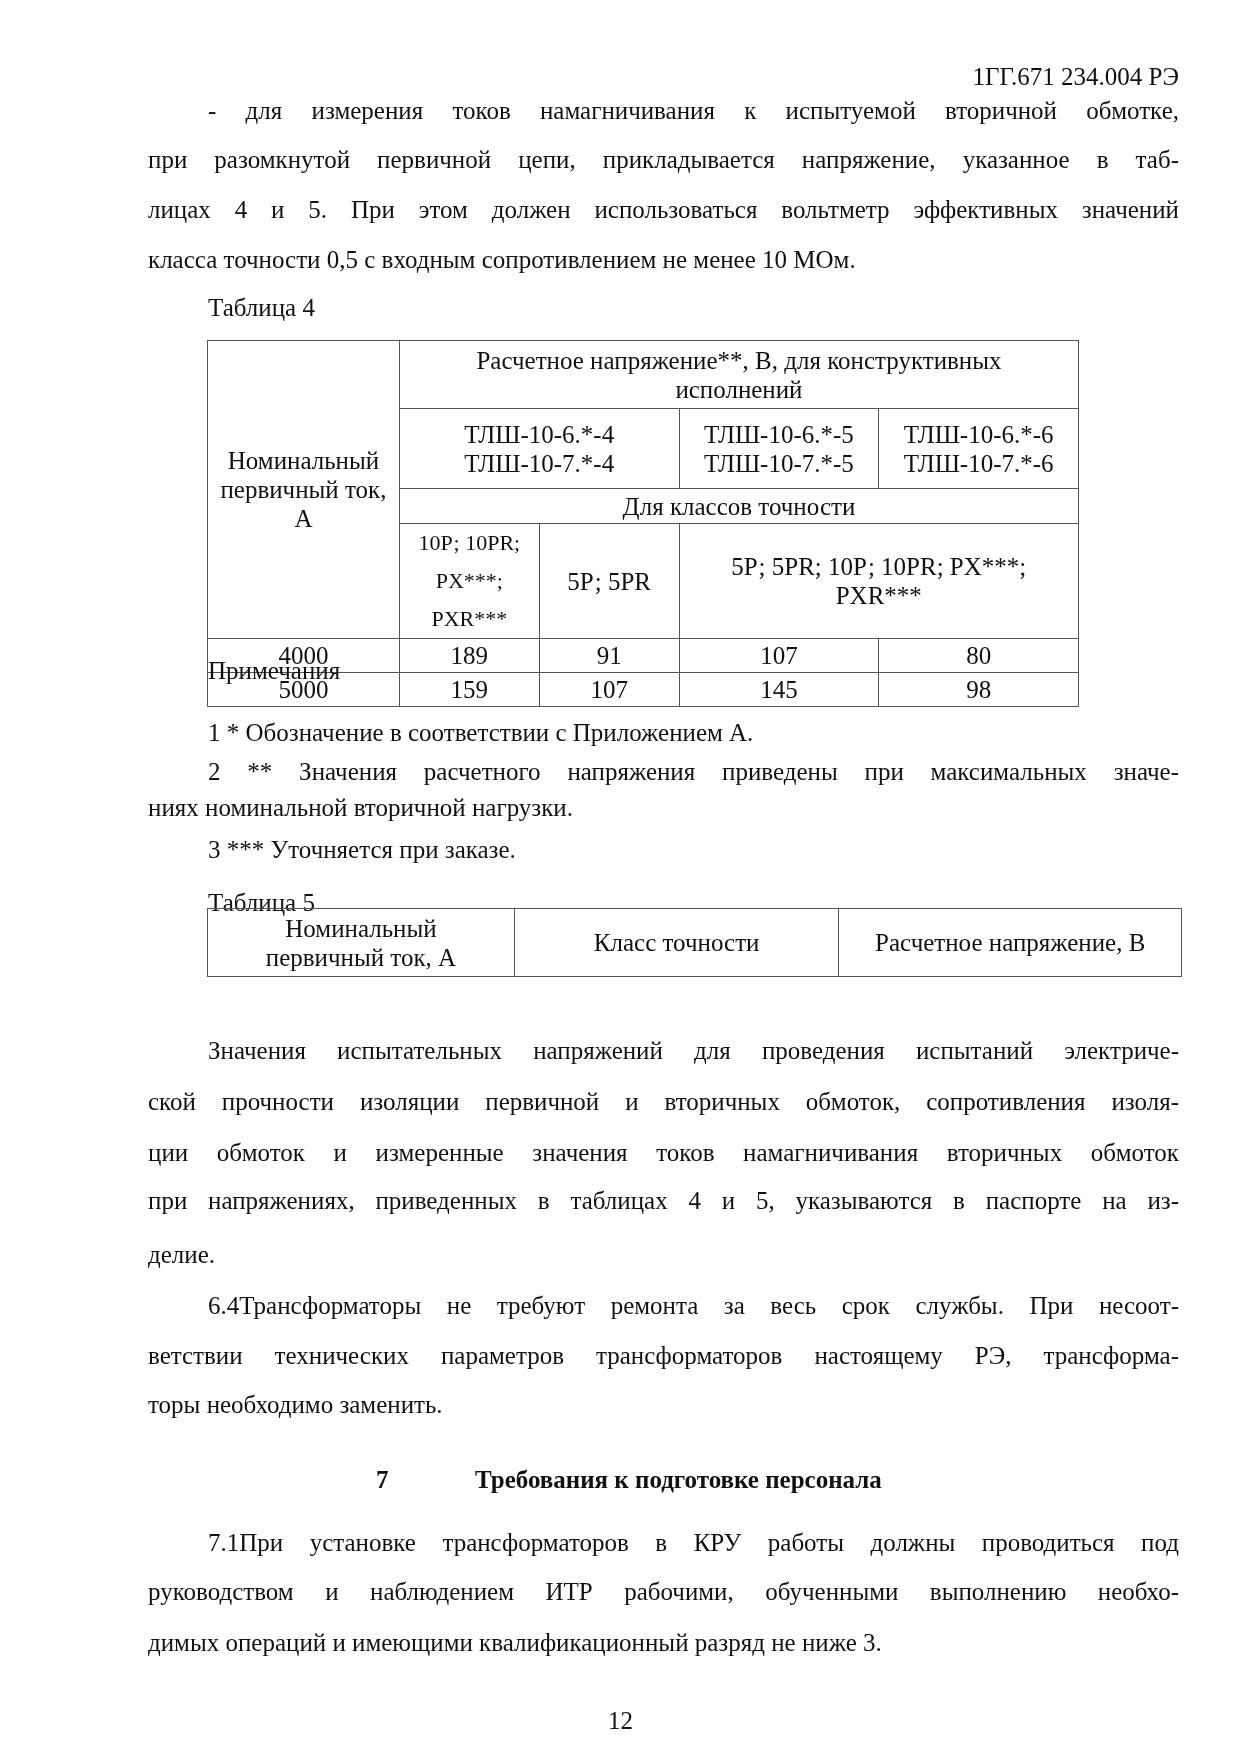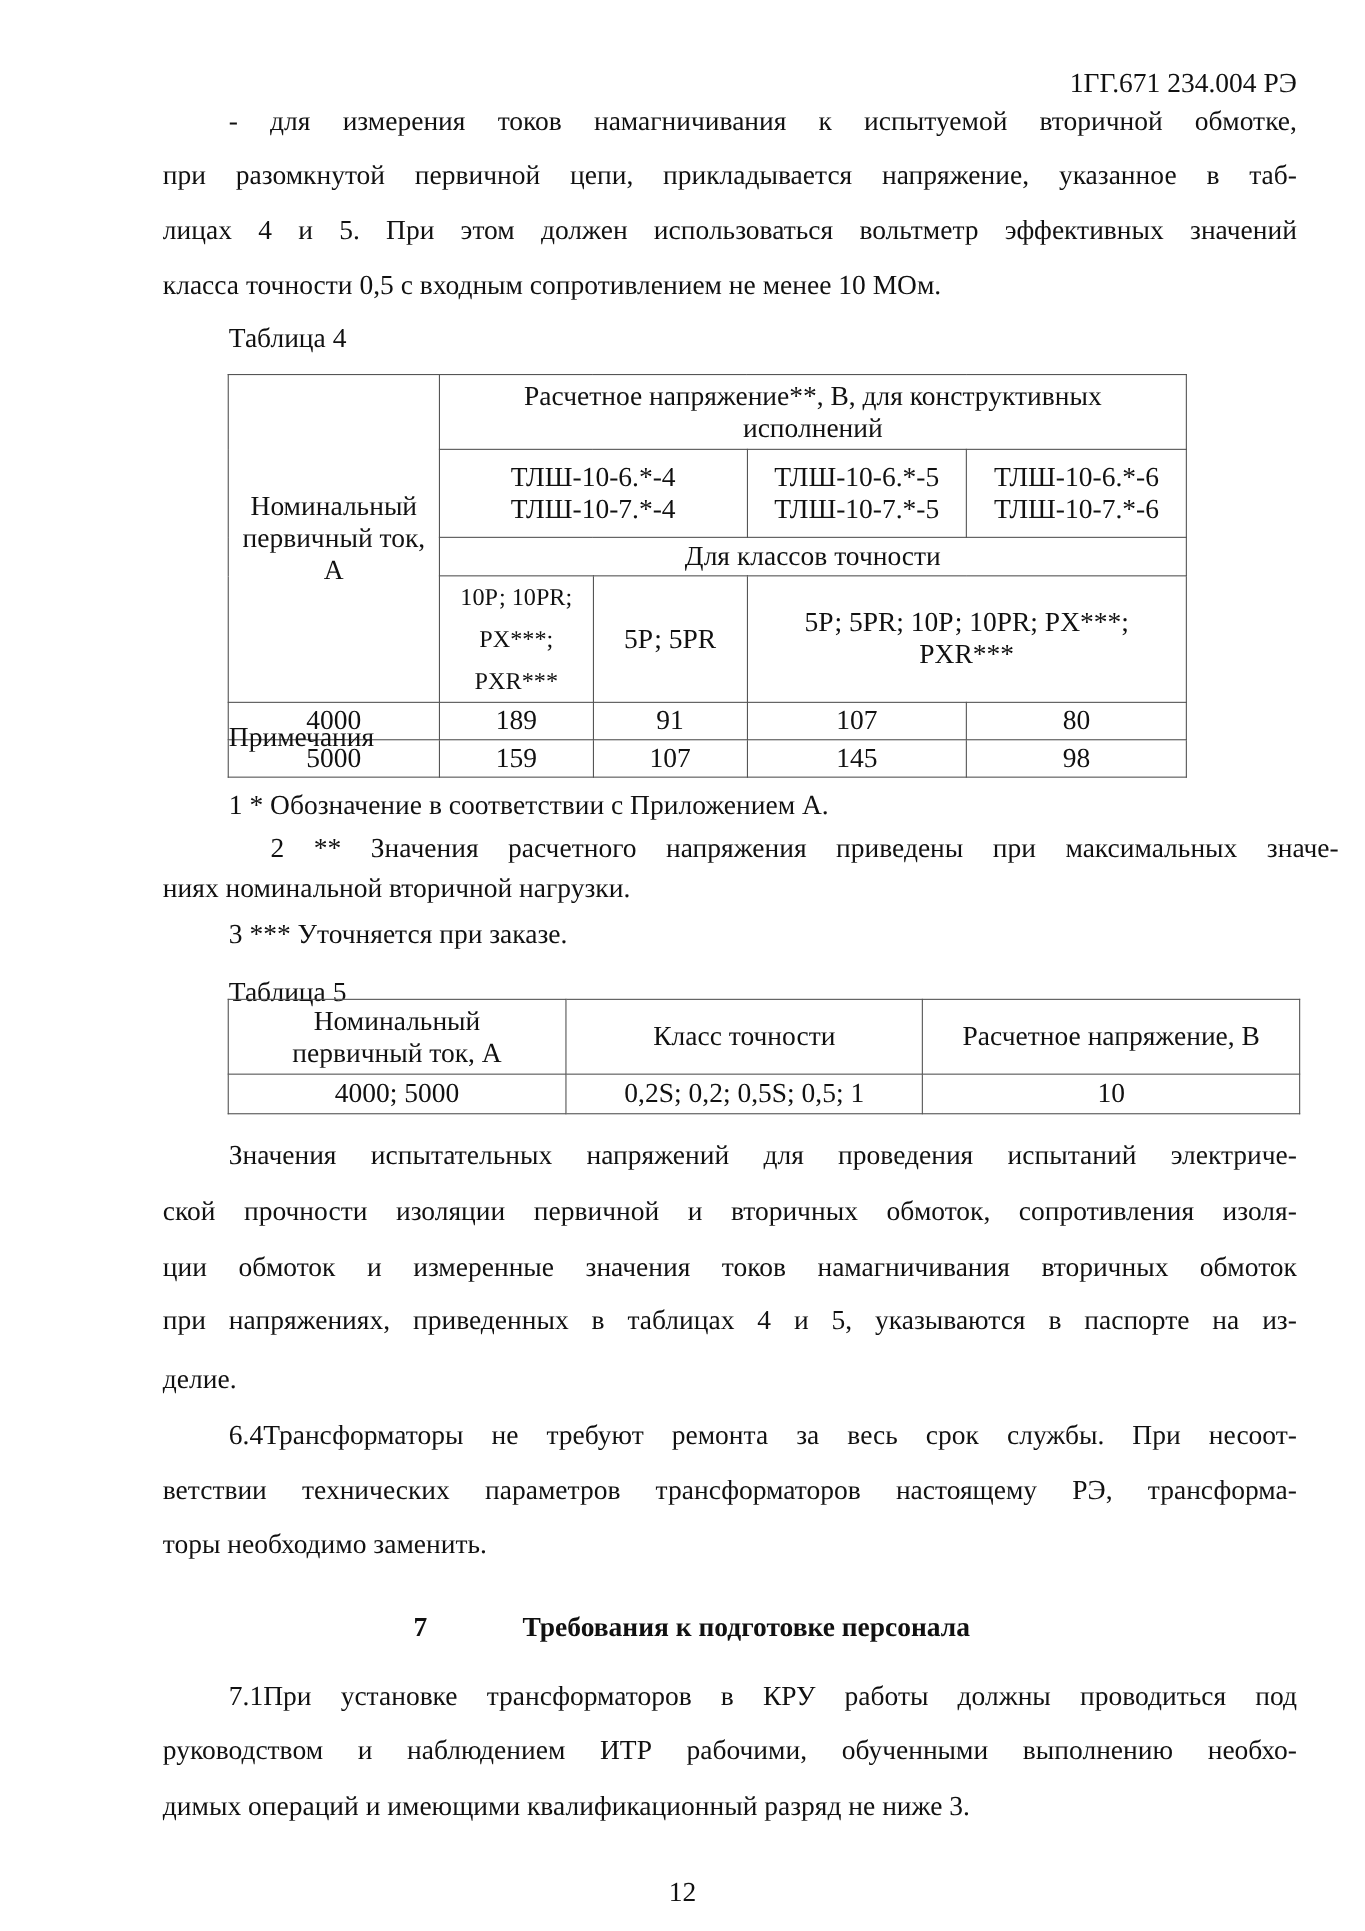--- a/index.html
+++ b/index.html
@@ -75,41 +75,36 @@
     <td>159</td>
     <td>107</td>
     <td>145</td>
     <td>98</td>
   </tr>
 </tbody>
   </table>
 
 <div class="txt" style="left:208px; top:656px;text-align:right;">Примечания</div>
 <div class="txt" style="left:208px; top:718px;">1  * Обозначение в соответствии с Приложением А.</div>
-<div class="line ind" style="top:757px;margin-left:38px;">2  ** Значения расчетного напряжения приведены при максимальных значе-</div>
+<div class="line ind" style="top:757px;">2  ** Значения расчетного напряжения приведены при максимальных значе-</div>
 <div class="txt" style="left:148px; top:793px;">ниях номинальной вторичной нагрузки.</div>
 <div class="txt" style="left:208px; top:835px;">3 *** Уточняется при заказе.</div>
 
 <div class="txt" style="left:208px; top:872px;margin-top:16px;">Таблица 5</div>
 <table style="left:207px; top:908px; width:975px;">
   <colgroup>
     <col style="width:307px">
       <col style="width:325px">
       <col style="width:343px">
   </colgroup>
   <tbody>
       <tr style="height:68px">
     <td style="padding:0 50px;">Номинальный первичный ток, А</td>
     <td>Класс точности</td>
     <td>Расчетное напряжение, В</td>
-  </tr>
-  <tr style="height:36px">
-    <td>4000; 5000</td>
-    <td>0,2S; 0,2; 0,5S; 0,5; 1</td>
-    <td>10</td>
   </tr>
 </tbody>
   </table>
 
 <div class="line ind" style="top:1036px;">Значения испытательных напряжений для проведения испытаний электриче-</div>
 <div class="line" style="top:1087px;">ской прочности изоляции первичной и вторичных обмоток, сопротивления изоля-</div>
 <div class="line" style="top:1138px;">ции обмоток и измеренные значения токов намагничивания вторичных обмоток</div>
 <div class="line" style="top:1186px;">при напряжениях, приведенных в таблицах 4 и 5, указываются в паспорте на из-</div>
 <div class="txt" style="left:148px; top:1240px;">делие.</div>
 

